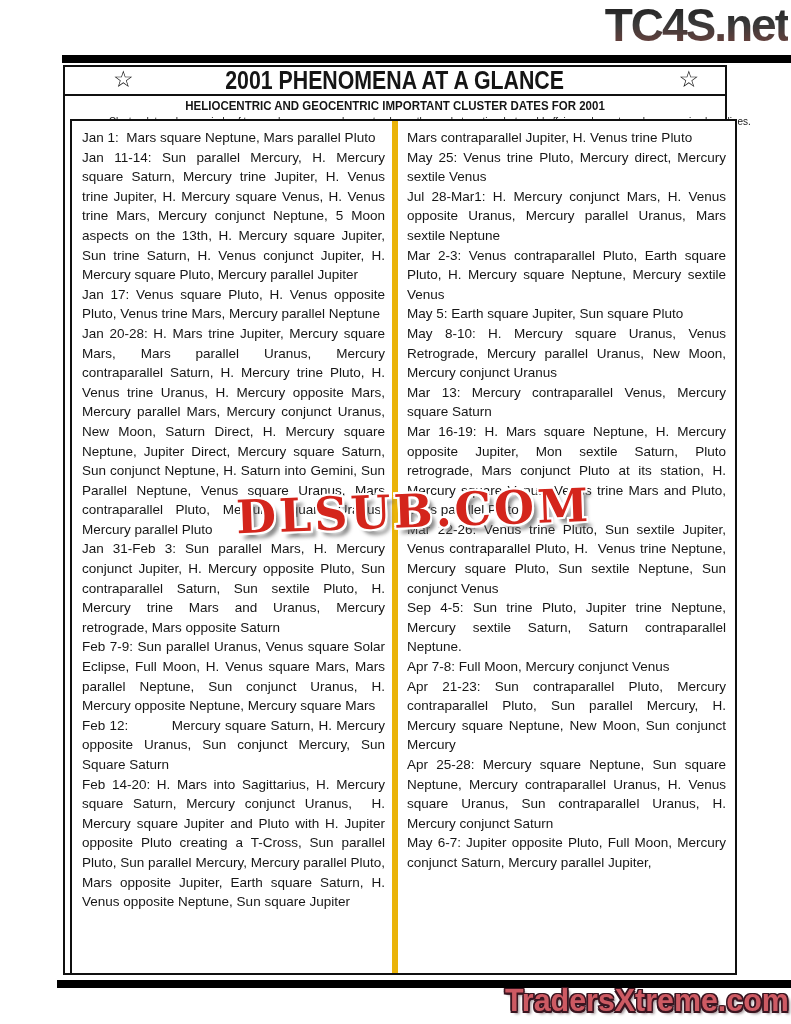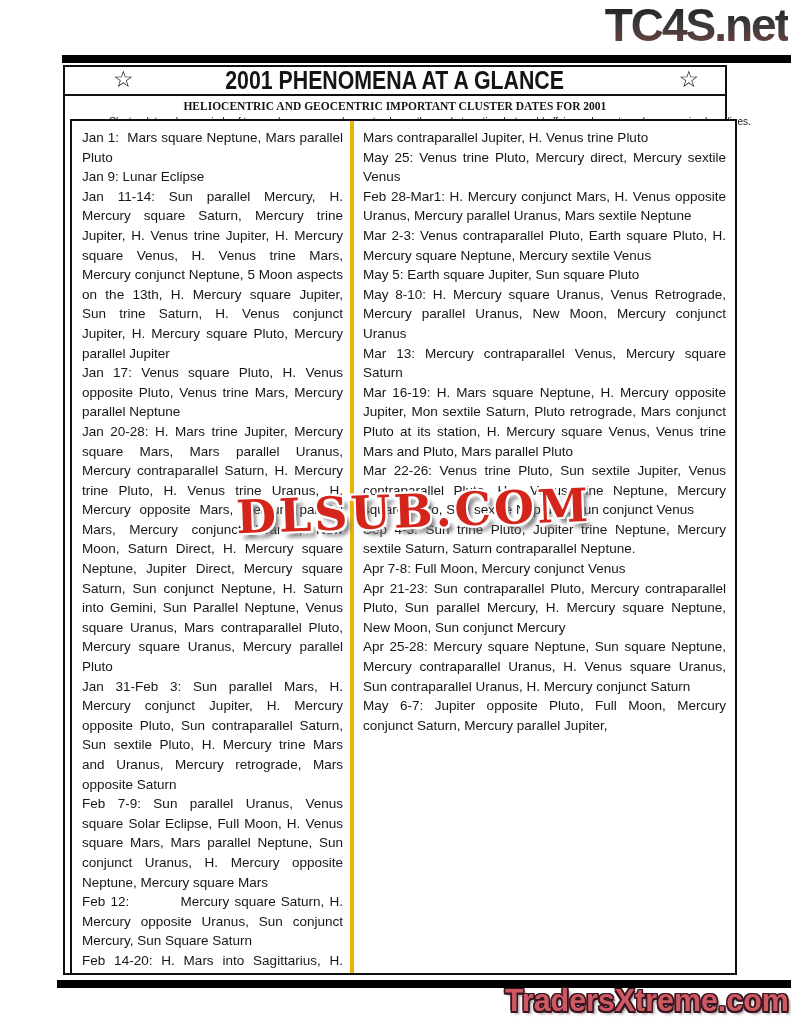--- a/index.html
+++ b/index.html
@@ -25,39 +25,39 @@
     position:relative;height:27px;border-bottom:2px solid #101010;
     display:flex;align-items:center;justify-content:center;
   }
   .title-text{
     font-weight:bold;font-size:26px;letter-spacing:0px;white-space:nowrap;
     display:inline-block;transform:scaleX(0.82);
   }
   .star{position:absolute;top:-1px;font-size:23px;color:#101010;line-height:27px;}
   .star.left{left:48px;}
   .star.right{right:26px;}
-  .subtitle-row{text-align:center;margin-top:2px;line-height:13px;font-family:Liberation Serif, serif;}
+  .subtitle-row{text-align:center;margin-top:2px;line-height:13px;}
   .subtitle{
     display:inline-block;font-weight:bold;font-size:12.5px;white-space:nowrap;
     transform:scaleX(0.92);
   }
   .tagline-row{text-align:center;margin-top:1px;line-height:12px;}
   .tagline{
     display:inline-block;font-size:11.4px;white-space:nowrap;transform:scaleX(0.88);
   }
 
   .table-box{
     position:absolute;left:70px;top:119px;width:667px;height:856px;
     border:2px solid #101010;box-sizing:border-box;display:flex;background:#fff;
   }
   .col{
     box-sizing:border-box;overflow:hidden;
     font-size:13.5px;line-height:19.6px;text-align:justify;color:#161616;
   }
-  .col-left{width:282px;border-right:4px solid #eab308;padding:7px 7px 0 10px;}
+  .col-left{width:326px;border-right:6px solid #eab308;padding:7px 7px 0 10px;}
   .col-right{flex:1;padding:7px 9px 4px 9px;}
   .col p.entry{margin:0;}
 
   
   .watermark{
     position:absolute;left:236px;top:484px;z-index:5;
     font-family:"DejaVu Serif", serif;font-weight:bold;font-size:46px;letter-spacing:3px;
     color:#d4251c;white-space:nowrap;transform:rotate(-2deg);
     text-shadow:
       -2px -2px 0 #fff, 2px -2px 0 #fff, -2px 2px 0 #fff, 2px 2px 0 #fff,
@@ -94,33 +94,32 @@
     <span class="subtitle">HELIOCENTRIC AND GEOCENTRIC IMPORTANT CLUSTER DATES FOR 2001</span>
   </div>
   <div class="tagline-row">
     <span class="tagline">Cluster dates show periods of tremendous energy, when not only are the markets active, but world affairs and events make screaming headlines.</span>
   </div>
 </div>
 
 <div class="table-box">
   <div class="col col-left">
       <p class="entry">Jan 1:&nbsp; Mars square Neptune, Mars parallel Pluto</p>
-      <p class="entry">Jan 9: Lunar Eclipse</p>
       <p class="entry">Jan 11-14: Sun parallel Mercury, H. Mercury square Saturn, Mercury trine Jupiter, H. Venus trine Jupiter, H. Mercury square Venus, H. Venus trine Mars, Mercury conjunct Neptune, 5 Moon aspects on the 13th, H. Mercury square Jupiter, Sun trine Saturn, H. Venus conjunct Jupiter, H. Mercury square Pluto, Mercury parallel Jupiter</p>
       <p class="entry">Jan 17: Venus square Pluto, H. Venus opposite Pluto, Venus trine Mars, Mercury parallel Neptune</p>
       <p class="entry">Jan 20-28: H. Mars trine Jupiter, Mercury square Mars, Mars parallel Uranus, Mercury contraparallel Saturn, H. Mercury trine Pluto, H. Venus trine Uranus, H. Mercury opposite Mars, Mercury parallel Mars, Mercury conjunct Uranus, New Moon, Saturn Direct, H. Mercury square Neptune, Jupiter Direct, Mercury square Saturn, Sun conjunct Neptune, H. Saturn into Gemini, Sun Parallel Neptune, Venus square Uranus, Mars contraparallel Pluto, Mercury square Uranus, Mercury parallel Pluto</p>
       <p class="entry">Jan 31-Feb 3: Sun parallel Mars, H. Mercury conjunct Jupiter, H. Mercury opposite Pluto, Sun contraparallel Saturn, Sun sextile Pluto, H. Mercury trine Mars and Uranus, Mercury retrograde, Mars opposite Saturn</p>
       <p class="entry">Feb 7-9: Sun parallel Uranus, Venus square Solar Eclipse, Full Moon, H. Venus square Mars, Mars parallel Neptune, Sun conjunct Uranus, H. Mercury opposite Neptune, Mercury square Mars</p>
       <p class="entry">Feb 12:&nbsp;&nbsp;&nbsp;&nbsp;&nbsp;&nbsp;&nbsp;&nbsp;&nbsp;&nbsp;Mercury square Saturn, H. Mercury opposite Uranus, Sun conjunct Mercury, Sun Square Saturn</p>
       <p class="entry">Feb 14-20: H. Mars into Sagittarius, H. Mercury square Saturn, Mercury conjunct Uranus,&nbsp; H. Mercury square Jupiter and Pluto with H. Jupiter opposite Pluto creating a T-Cross, Sun parallel Pluto, Sun parallel Mercury, Mercury parallel Pluto, Mars opposite Jupiter, Earth square Saturn, H. Venus opposite Neptune, Sun square Jupiter</p>
     </div>
   <div class="col col-right">
       <p class="entry">Mars contraparallel Jupiter, H. Venus trine Pluto</p>
       <p class="entry">May 25: Venus trine Pluto, Mercury direct, Mercury sextile Venus</p>
-      <p class="entry">Feb 28-Mar1: H. Mercury conjunct Mars, H. Venus opposite Uranus, Mercury parallel Uranus, Mars sextile Neptune</p>
+      <p class="entry">Jul 28-Mar1: H. Mercury conjunct Mars, H. Venus opposite Uranus, Mercury parallel Uranus, Mars sextile Neptune</p>
       <p class="entry">Mar 2-3: Venus contraparallel Pluto, Earth square Pluto, H. Mercury square Neptune, Mercury sextile Venus</p>
       <p class="entry">May 5: Earth square Jupiter, Sun square Pluto</p>
       <p class="entry">May 8-10: H. Mercury square Uranus, Venus Retrograde, Mercury parallel Uranus, New Moon, Mercury conjunct Uranus</p>
       <p class="entry">Mar 13: Mercury contraparallel Venus, Mercury square Saturn</p>
       <p class="entry">Mar 16-19: H. Mars square Neptune, H. Mercury opposite Jupiter, Mon sextile Saturn, Pluto retrograde, Mars conjunct Pluto at its station, H. Mercury square Venus, Venus trine Mars and Pluto, Mars parallel Pluto</p>
       <p class="entry">Mar 22-26: Venus trine Pluto, Sun sextile Jupiter, Venus contraparallel Pluto, H.&nbsp; Venus trine Neptune, Mercury square Pluto, Sun sextile Neptune, Sun conjunct Venus</p>
       <p class="entry">Sep 4-5: Sun trine Pluto, Jupiter trine Neptune, Mercury sextile Saturn, Saturn contraparallel Neptune.</p>
       <p class="entry">Apr 7-8: Full Moon, Mercury conjunct Venus</p>
       <p class="entry">Apr 21-23: Sun contraparallel Pluto, Mercury contraparallel Pluto, Sun parallel Mercury, H. Mercury square Neptune, New Moon, Sun conjunct Mercury</p>
       <p class="entry">Apr 25-28: Mercury square Neptune, Sun square Neptune, Mercury contraparallel Uranus, H. Venus square Uranus, Sun contraparallel Uranus, H. Mercury conjunct Saturn</p>

